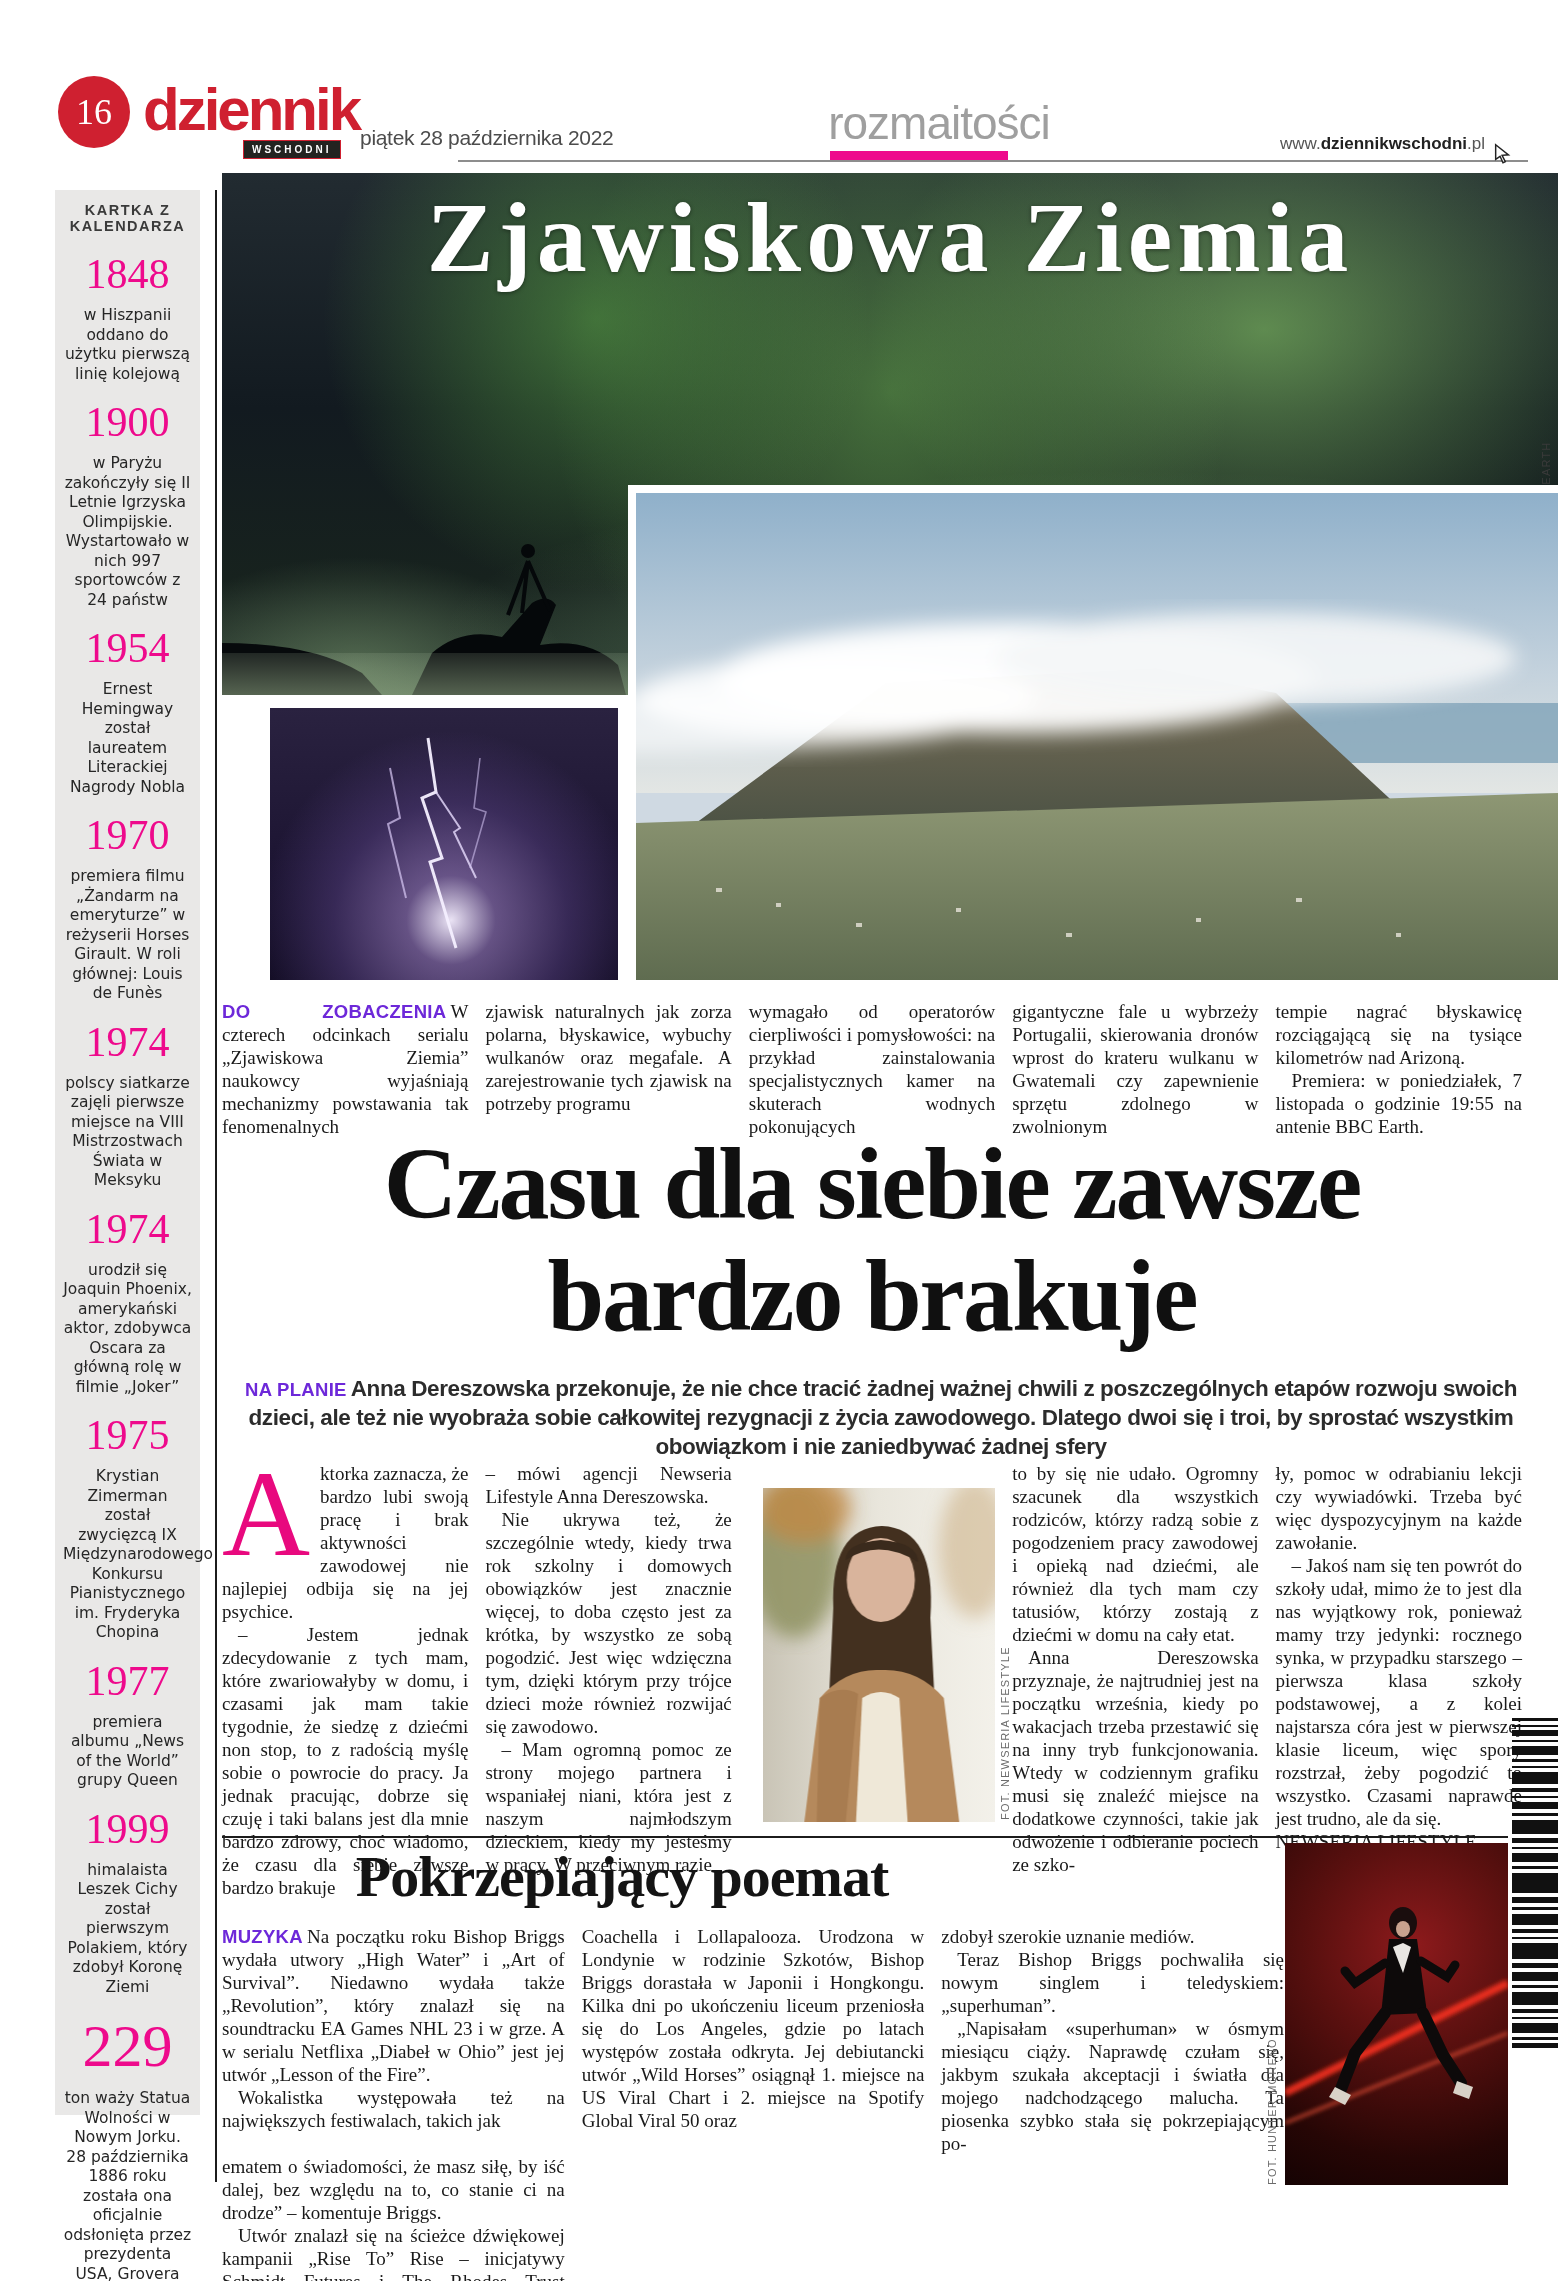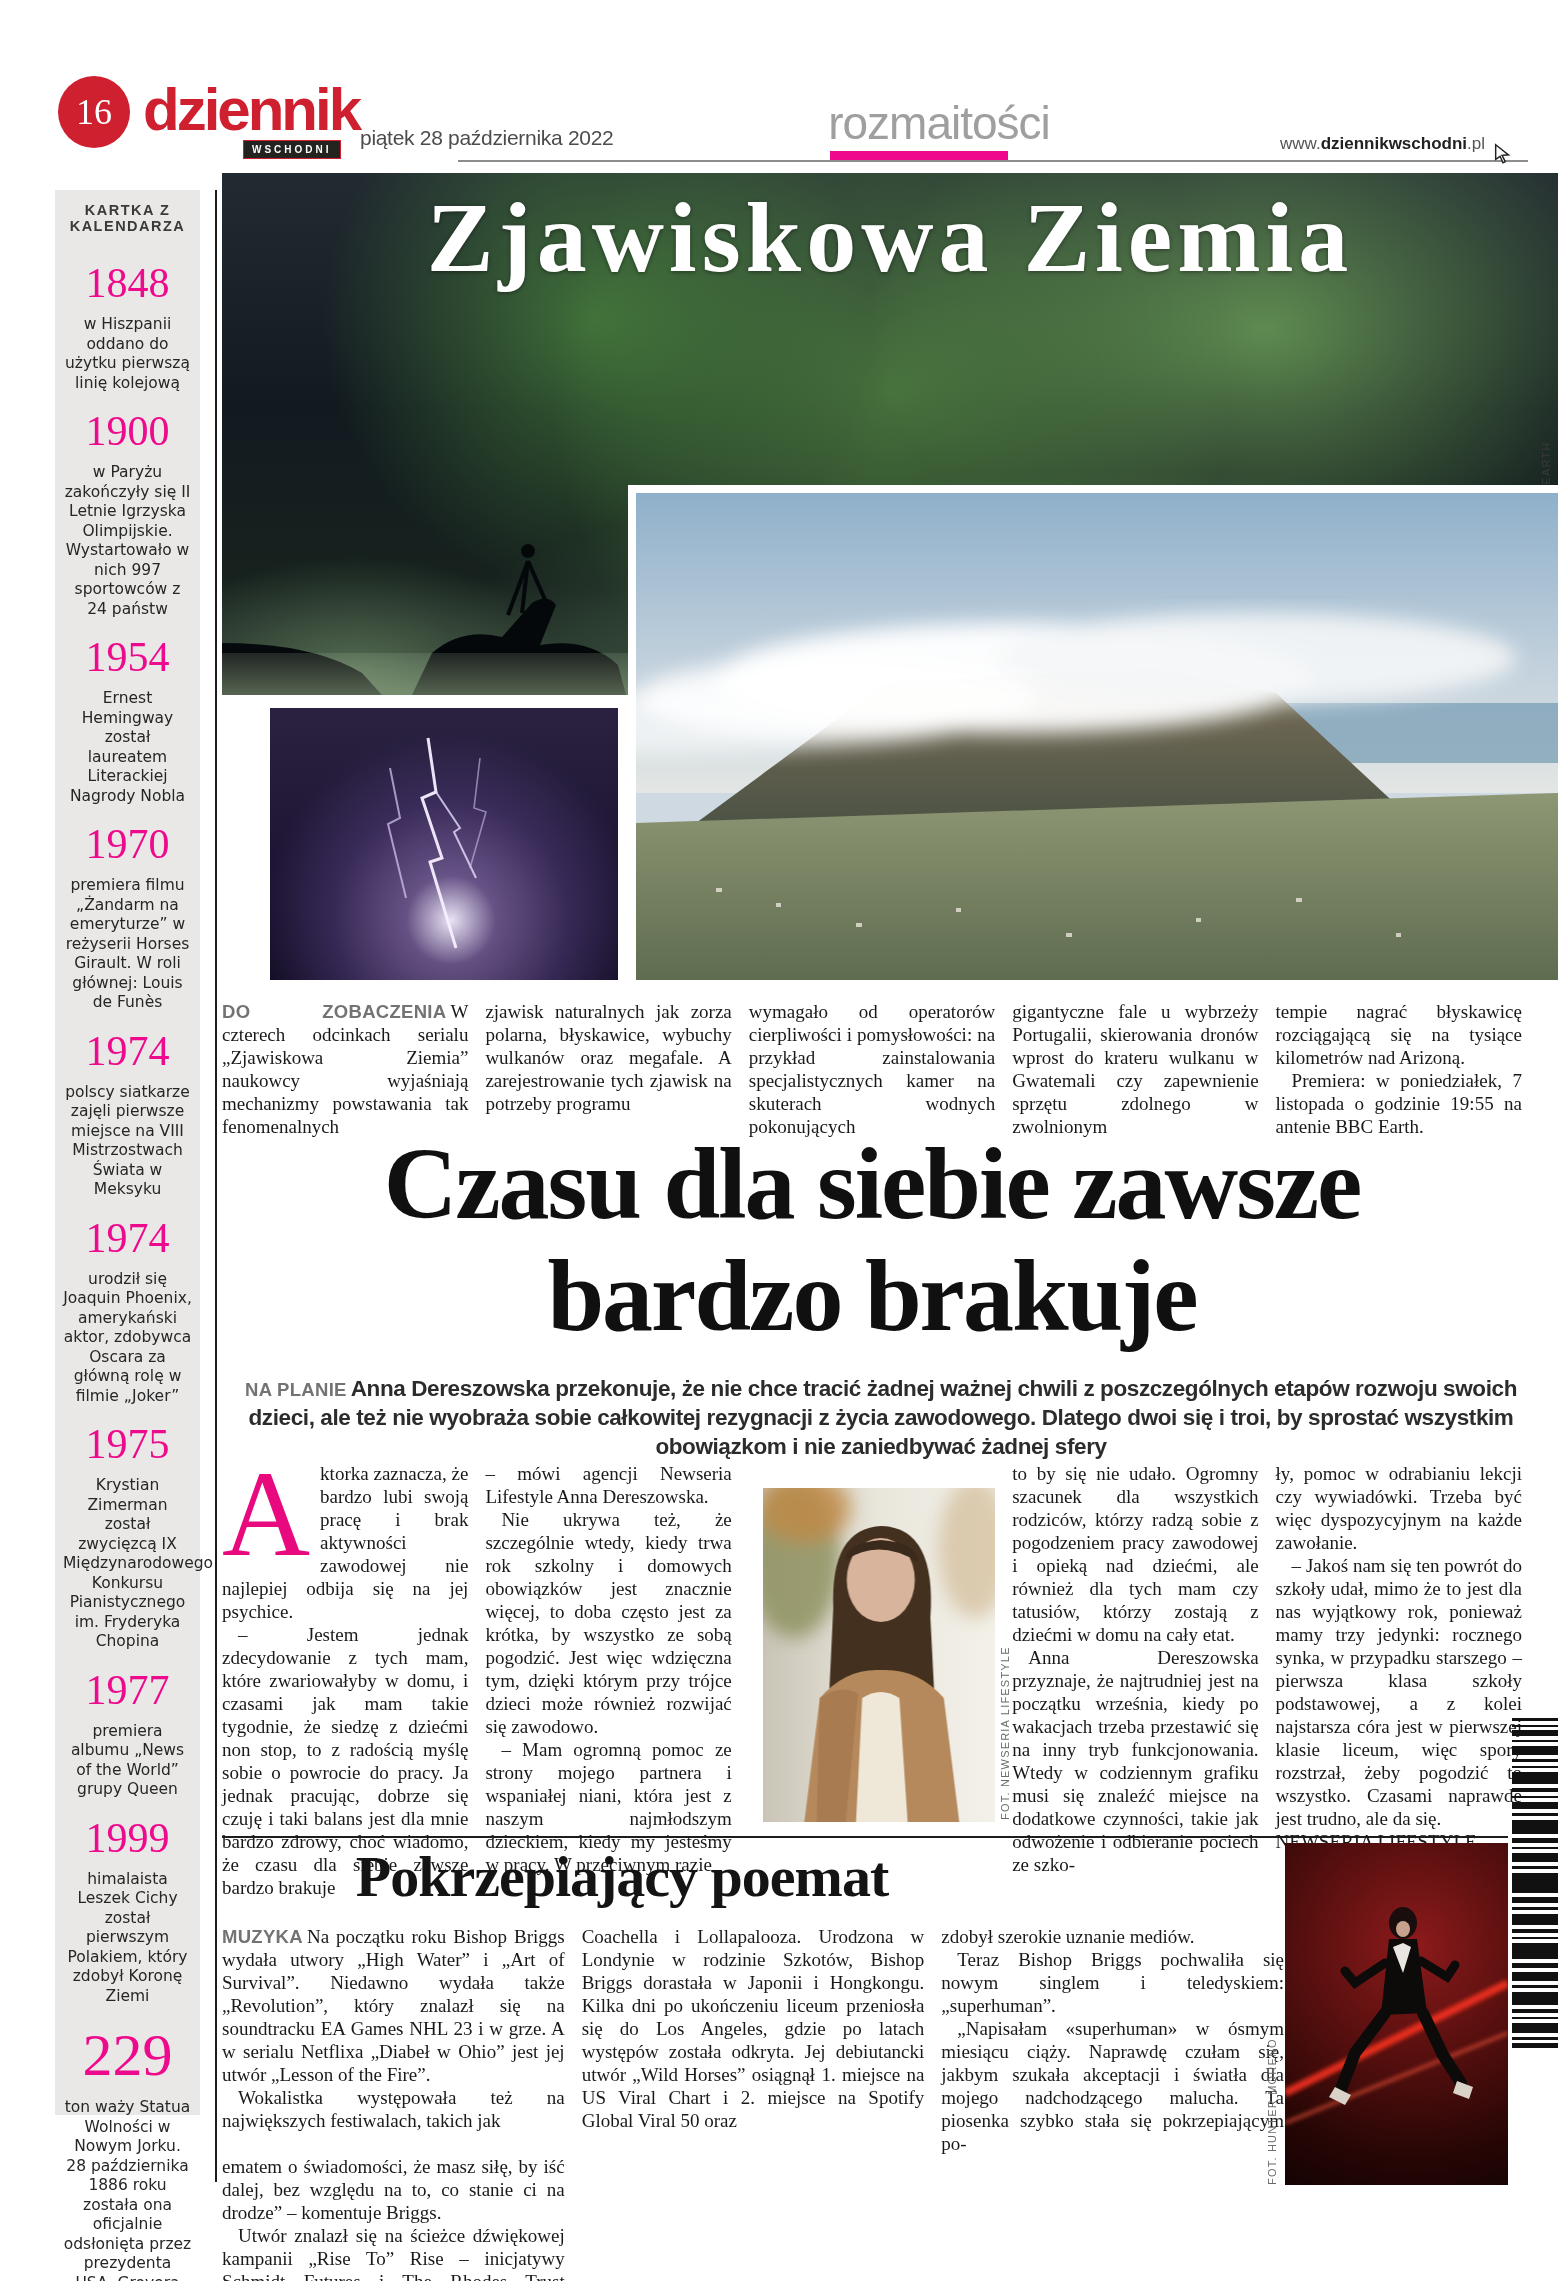--- a/index.html
+++ b/index.html
@@ -19,21 +19,21 @@
            font:400 46px/50px "Liberation Sans",sans-serif;letter-spacing:-1px;}
   .section-bar{left:830px;top:151px;width:178px;height:11px;background:#ee0a8c;}
   .head-rule{left:458px;top:160px;width:1070px;height:2px;background:#8d8d8d;}
   .website{left:1150px;top:134px;width:335px;text-align:right;font:400 17px "Liberation Sans",sans-serif;color:#555;}
   .website b{color:#222;}
   .cursor{left:1492px;top:142px;width:22px;height:22px;}
 
   
   .sidebar{left:55px;top:190px;width:145px;height:1925px;background:#e9e8e7;
            padding:12px 8px 0 8px;box-sizing:border-box;text-align:center;}
-  .cal-title{font:700 14.5px "Liberation Sans",sans-serif;letter-spacing:1.5px;color:#3a3a3a;margin-bottom:27px;}
+  .cal-title{font:700 14.5px "Liberation Sans",sans-serif;letter-spacing:1.5px;color:#3a3a3a;margin-bottom:18px;}
   .cal-year{font:400 42px/44px "Liberation Serif",serif;color:#ee0a8c;margin:16px 0 10px 0;}
   .cal-year.big{font-size:60px;line-height:66px;}
   .cal-text{font:400 15.5px/19.5px "DejaVu Sans",sans-serif;color:#262626;margin-bottom:14px;}
 
   .divider{left:215px;top:190px;width:2px;height:1992px;background:#1c1c1c;}
 
   
   .aurora{left:222px;top:173px;width:1336px;height:522px;overflow:hidden;
     background:
       radial-gradient(ellipse 420px 420px at 28% 28%, rgba(96,175,72,.55), transparent 65%),
@@ -54,21 +54,21 @@
     background:
       radial-gradient(circle at 52% 78%, rgba(245,238,255,.95) 0%, rgba(165,135,205,.55) 16%, rgba(80,60,120,.55) 42%, transparent 68%),
       linear-gradient(180deg,#2a2240 0%,#1d1533 55%,#140e26 100%);}
   .mountain{left:628px;top:485px;width:930px;height:495px;border-top:8px solid #fff;border-left:8px solid #fff;
       box-sizing:border-box;overflow:hidden;background:#cfd9e2;}
 
   
   .art1-body{left:222px;top:1000px;width:1300px;display:grid;grid-template-columns:repeat(5,1fr);column-gap:17px;}
   .body-col p{margin:0;text-align:justify;font:19px/23px "Liberation Serif",serif;color:#191919;}
   .ind{text-indent:16px;}
-  .kicker{color:#737373;font:700 18.5px "Liberation Sans",sans-serif;letter-spacing:.3px;padding-right:4px;margin-top:8px;}
+  .kicker{color:#6d28d9;font:700 18.5px "Liberation Sans",sans-serif;letter-spacing:.3px;padding-right:4px;margin-top:8px;}
 
   
   .art2-h1{left:222px;top:1128px;width:1300px;text-align:center;color:#101010;
       font:700 102px/112px "Liberation Serif",serif;letter-spacing:-2px;}
   .art2-h2{left:222px;top:1240px;width:1300px;text-align:center;color:#101010;
       font:700 102px/112px "Liberation Serif",serif;letter-spacing:-2px;}
   .art2-lead{left:240px;top:1374px;width:1282px;text-align:center;color:#2c2c2c;
       font:700 22.5px/29px "Liberation Sans",sans-serif;letter-spacing:-0.4px;}
   .art2-body{left:222px;top:1462px;width:1300px;display:grid;grid-template-columns:repeat(5,1fr);column-gap:17px;}
   .dropcap{float:left;color:#e8097e;font:400 122px/96px "Liberation Serif",serif;padding:4px 10px 0 0;}

